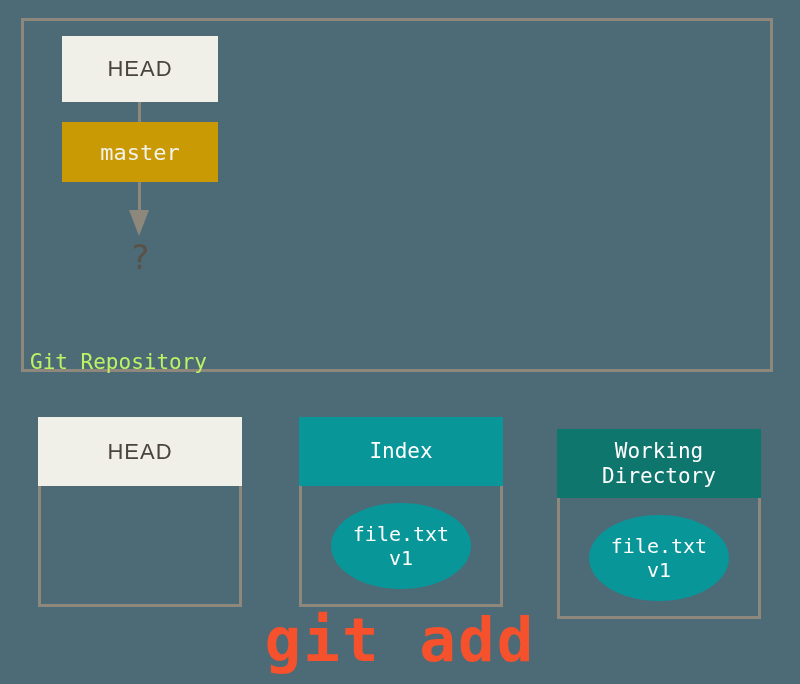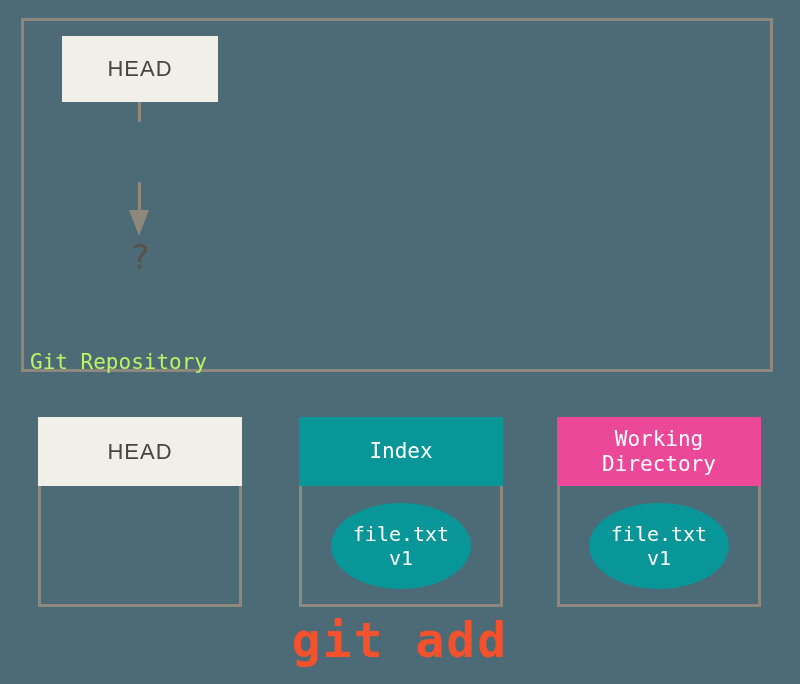--- a/index.html
+++ b/index.html
@@ -141,21 +141,21 @@
     white-space: pre-line;
   }
   .title-head {
     background: #F0F0E8;
     color: #4A443C;
     font-family: "Liberation Sans", sans-serif;
     font-size: 22px;
     letter-spacing: 1px;
   }
   .title-index   { background: #099699; color: #FFFFFF; }
-  .title-working { background: #ec4899; color: #FFFFFF; }
+  .title-working { background: #0f766e; color: #FFFFFF; margin-top: 12px; }
 
   .area-body {
     box-sizing: border-box;
     position: relative;
     width: 204px;
     height: 121px;
     border-left: 3px solid #8E887C;
     border-right: 3px solid #8E887C;
     border-bottom: 3px solid #8E887C;
     border-top: 0;
@@ -183,39 +183,40 @@
   }
 
   
   .command {
     position: absolute;
     left: 0;
     top: 612px;
     width: 800px;
     text-align: center;
     font-family: "DejaVu Sans Mono", monospace;
-    font-size: 48px;
+    font-size: 61px;
     line-height: 56px;
     font-weight: bold;
     color: #F4512C;
     letter-spacing: 2px;
   }
 </style>
 </head>
 <body>
 
 <div id="diagram">
 
   <div class="repo-box"></div>
   <div class="repo-label">Git Repository</div>
 
   <div class="node node-head-top">HEAD</div>
 
   <div class="connector-line line-head-master"></div>
 
+  <div class="node node-master">master</div>
 
   <div class="connector-line line-master-q"></div>
   <div class="arrowhead"></div>
 
   <div class="question-mark">?</div>
 
   <div class="area area-head">
     <div class="area-title title-head">HEAD</div>
     <div class="area-body"></div>
   </div>

